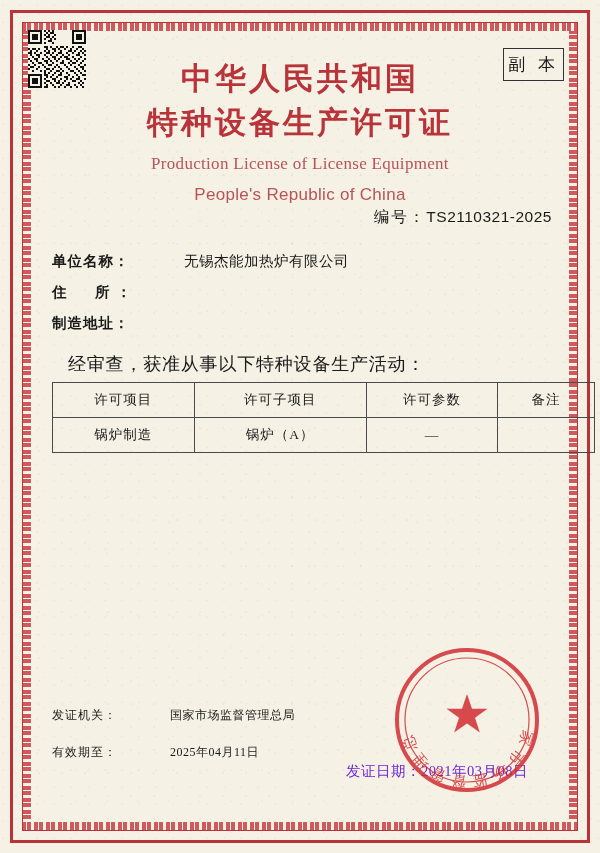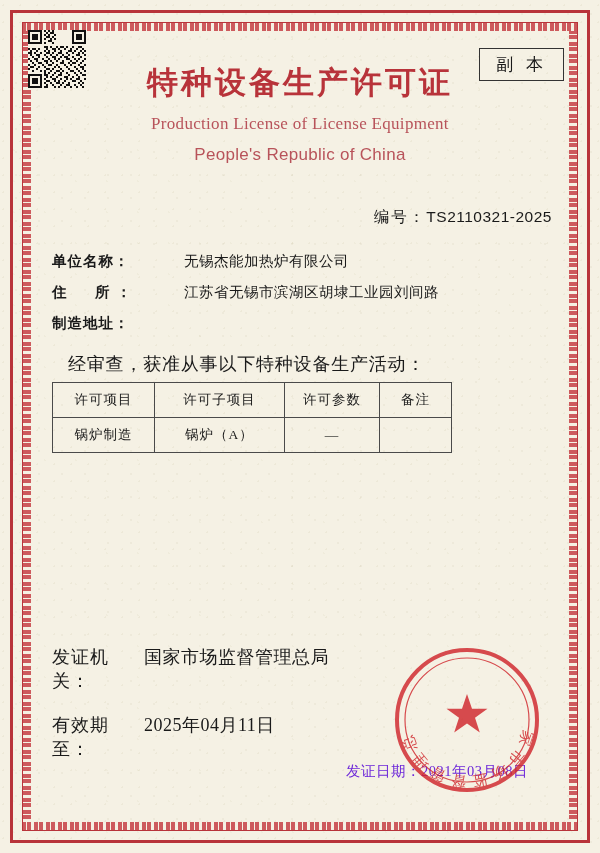--- a/index.html
+++ b/index.html
@@ -78,21 +78,21 @@
     width: 58px;
     height: 58px;
   }
 
   
   .copy-box {
     position: absolute;
     right: 36px;
     top: 48px;
     border: 1.5px solid #333;
-    padding: 4px 16px;
+    padding: 4px 4px;
     font-size: 17px;
     letter-spacing: 4px;
     color: #1a1a1a;
     font-family: "Liberation Sans", sans-serif;
     background: transparent;
   }
 
   
   .title-block {
     position: absolute;
@@ -186,21 +186,21 @@
     font-size: 18px;
     color: #1a1a1a;
     letter-spacing: 0.8px;
   }
 
   
   .license-table {
     position: absolute;
     left: 52px;
     top: 382px;
-    width: 400px;
+    width: 543px;
     border-collapse: collapse;
     font-size: 13.5px;
     color: #1a1a1a;
   }
   .license-table th,
   .license-table td {
     border: 1px solid #4a4a4a;
     height: 30px;
     text-align: center;
     font-weight: normal;
@@ -216,22 +216,23 @@
   .footer-fields {
     position: absolute;
     left: 52px;
     bottom: 72px;
     right: 52px;
   }
   .footer-row {
     display: flex;
     align-items: baseline;
     margin-bottom: 20px;
-    font-size: 18px;
+    font-size: 12px;
     color: #1a1a1a;
+    gap: 26px;
   }
   .footer-label {
     width: 92px;
     flex: 0 0 92px;
     letter-spacing: 1px;
   }
   .footer-value {
     letter-spacing: 0.5px;
   }
 
@@ -466,37 +467,37 @@
         <rect x="18" y="28" width="1" height="1"></rect>
       <rect x="21" y="28" width="1" height="1"></rect>
         <rect x="24" y="28" width="1" height="1"></rect>
       <rect x="27" y="28" width="1" height="1"></rect>
     </g>
   </svg>
 
   <div class="copy-box">副 本</div>
 
   <div class="title-block">
+    <div class="title-cn-1">中华人民共和国</div>
     <div class="title-cn-2">特种设备生产许可证</div>
     <div class="title-en-1">Production License of License Equipment</div>
     <div class="title-en-2">People's Republic of China</div>
   </div>
 
   <div class="serial-row">
     <span class="serial-label">编号：</span><span class="serial-value">TS2110321-2025</span>
   </div>
 
   <div class="fields">
     <div class="field-row">
       <div class="field-label">单位名称：</div>
       <div class="field-value">无锡杰能加热炉有限公司</div>
     </div>
     <div class="field-row">
       <div class="field-label spaced">住　所：</div>
-      <div class="field-value">江苏省无锡市滨湖区胡埭工业园刘间路</div>
     </div>
     <div class="field-row">
       <div class="field-label">制造地址：</div>
     </div>
   </div>
 
   <div class="approval-line">经审查，获准从事以下特种设备生产活动：</div>
 
   <table class="license-table">
     <thead>

